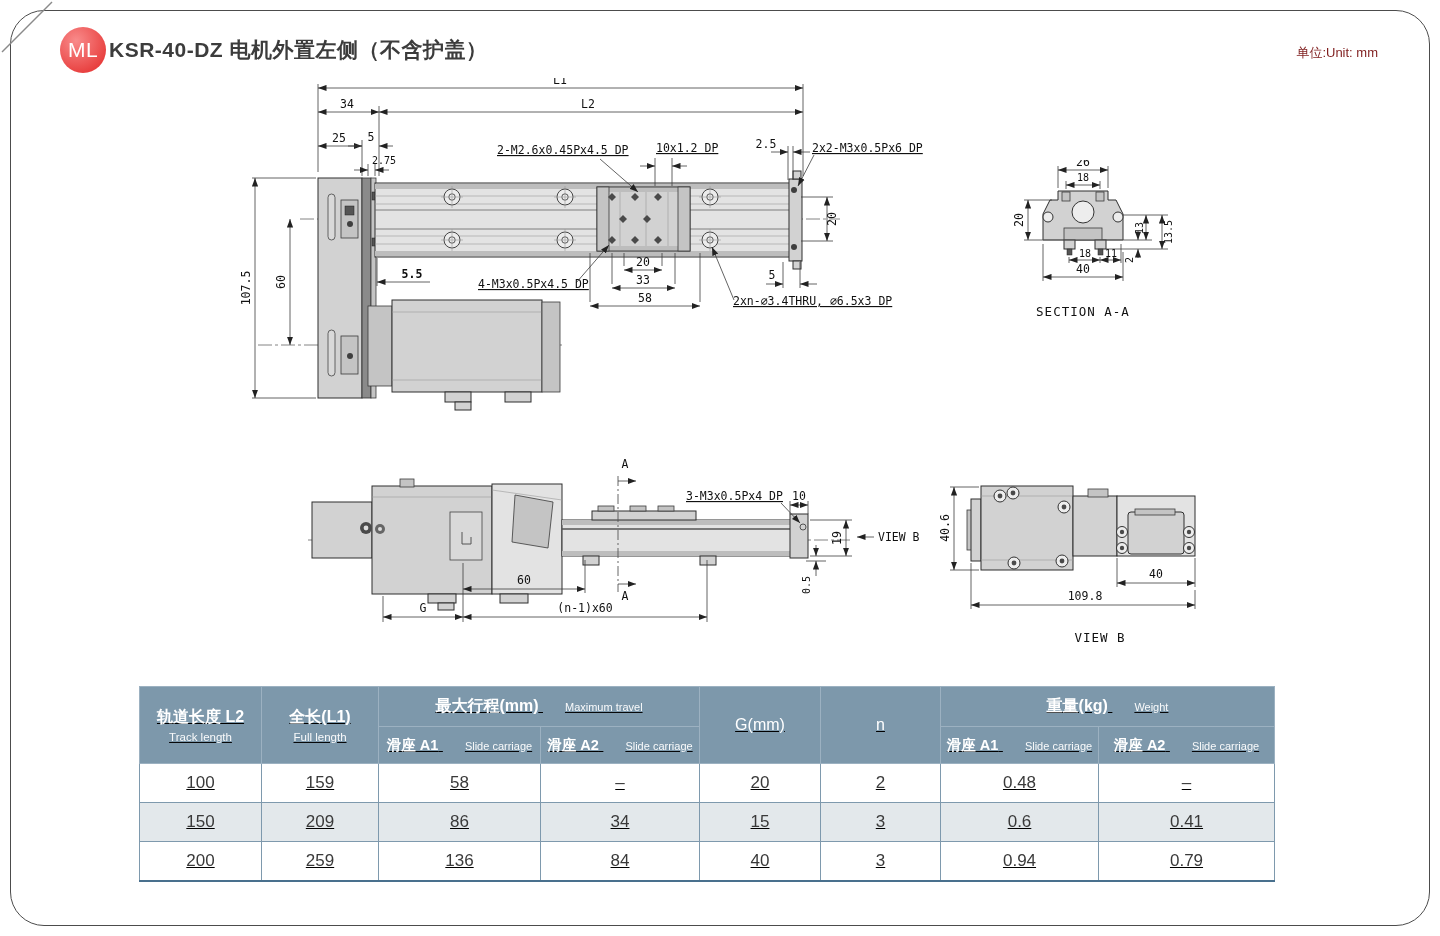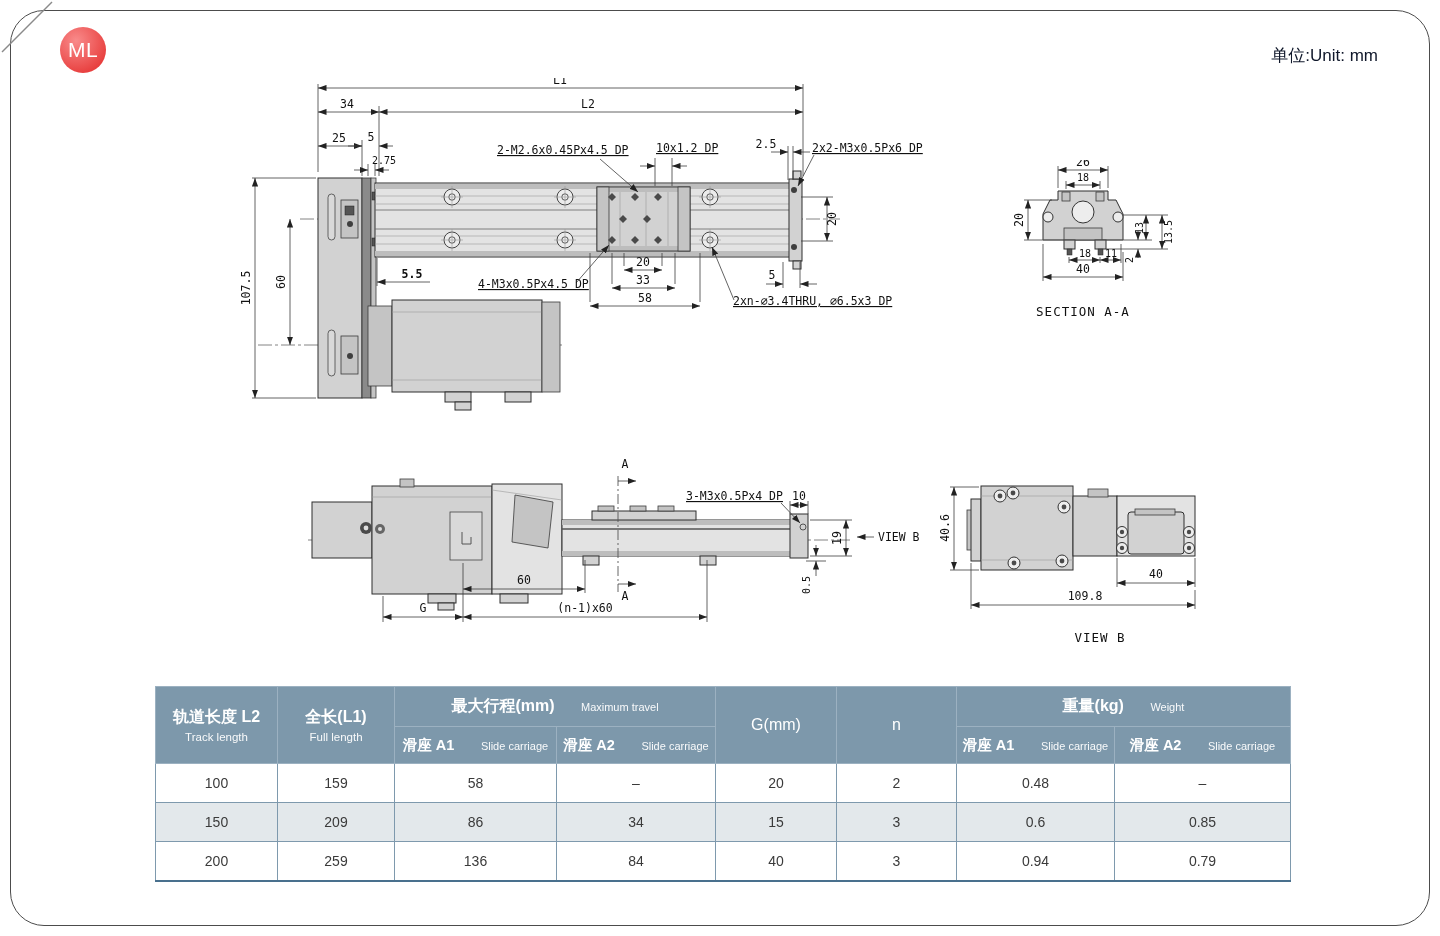--- a/index.html
+++ b/index.html
@@ -15,21 +15,21 @@
   .hdr { position:absolute; left:60px; top:27px; display:flex; align-items:center; gap:3px; }
   .badge {
     width:46px; height:46px; border-radius:50%; color:#fff;
     background:radial-gradient(circle at 35% 30%, #f98b8b, #e8403f 75%);
     display:flex; align-items:center; justify-content:center;
     font-size:21px; font-weight:400; letter-spacing:0.5px;
   }
   .titles { display:flex; align-items:baseline; gap:14px; }
   .t-zh { font-size:21px; font-weight:700; color:#3c3c3c; letter-spacing:0.5px; }
   .t-en { font-size:15px; font-weight:700; color:#3c3c3c; }
-  .unit { position:absolute; right:62px; top:44px; font-size:17px; color:#0f172a; }
+  .unit { position:absolute; right:62px; top:44px; font-size:13px; color:#7f1d1d; }
 
   svg.drawing { position:absolute; }
   .p1 { fill:#e3e3e3; stroke:#2e2e2e; stroke-width:1; }
   .p2 { fill:#d2d2d2; stroke:#2e2e2e; stroke-width:1; }
   .p3 { fill:#c4c4c4; stroke:#3a3a3a; stroke-width:0.8; }
   .pd { fill:#8a8a8a; stroke:#2e2e2e; stroke-width:0.8; }
   .pb { fill:#555; stroke:#222; stroke-width:0.5; }
   .band { fill:#bdbdbd; }
   .thin { stroke:#9a9a9a; stroke-width:0.6; }
   .edge { stroke:#666; stroke-width:0.8; }
@@ -43,33 +43,33 @@
   .dim,.ext,.ldr { stroke:#3c3c3c; stroke-width:0.8; fill:none; }
   .dt { font-family:"DejaVu Sans Mono", monospace; font-size:11.5px; fill:#111; }
   .small { font-size:10px; }
   .b { font-weight:bold; }
   .u { text-decoration:underline; }
   .cap { font-family:"DejaVu Sans Mono", monospace; font-size:12.5px; fill:#111; letter-spacing:1px; }
   .dia { fill:#4a4a4a; }
   .slotp { fill:#d9d9d9; stroke:#444; stroke-width:0.8; }
 
   table.spec {
-    position:absolute; left:155px; top:686px; width:1135px;
-    border-collapse:collapse; table-layout:fixed;
+    position:absolute; left:139px; top:686px; width:1135px;
+    border-collapse:collapse; table-layout:fixed;text-decoration:underline;
   }
   table.spec th {
     background:#7d98ab; color:#fff; font-weight:400;
     border:1px solid #9cb1c1; text-align:center; vertical-align:middle; padding:2px 4px;
   }
   table.spec thead tr:first-child { height:40px; }
   table.spec thead tr:last-child  { height:37px; }
   table.spec tbody tr { height:39px; }
   table.spec td {
     border:1px solid #7e99ad; text-align:center; vertical-align:middle;
-    font-size:14px; color:#3a3a3a; background:#fff;
+    font-size:17px; color:#3a3a3a; background:#fff;
   }
   table.spec tbody tr.alt td { background:#e3e8eb; }
   table.spec tbody tr:last-child td { border-bottom:2.5px solid #49708d; }
   .zh { font-size:16px; font-weight:700; }
   .zhb { font-size:16px; font-weight:700; }
   .en { font-size:11px; font-weight:400; opacity:0.95; }
   .stack .zh { display:block; }
   .stack .en { display:block; margin-top:3px; font-size:11.5px; }
   .inl .en { margin-left:22px; }
   .plain { font-size:16px; }
@@ -79,20 +79,21 @@
 
 <div class="canvas">
   <div class="frame"></div>
   <svg class="corner-tick" width="60" height="60">
     <line x1="2" y1="52" x2="52" y2="2" stroke="#8a8a8a" stroke-width="1.4"></line>
   </svg>
 
   <div class="hdr">
     <div class="badge">ML</div>
     <div class="titles">
+      <span class="t-zh">KSR-40-DZ 电机外置左侧（不含护盖）</span>
     </div>
   </div>
   <div class="unit">单位:Unit: mm</div>
 
   <svg class="drawing" style="left:235px;top:78px;width:690px;height:350px" viewBox="235 78 690 350">
     <defs>
       <marker id="ar1" markerWidth="9" markerHeight="7" refX="8.5" refY="3.5" orient="auto-start-reverse" markerUnits="userSpaceOnUse">
         <path d="M0,0.4 L8.5,3.5 L0,6.6 Z" fill="#222"></path>
       </marker>
     </defs>
@@ -521,21 +522,21 @@
         <td>–</td>
       </tr>
       <tr class="alt">
         <td>150</td>
         <td>209</td>
         <td>86</td>
         <td>34</td>
         <td>15</td>
         <td>3</td>
         <td>0.6</td>
-        <td>0.85</td>
+        <td>0.41</td>
       </tr>
       <tr>
         <td>200</td>
         <td>259</td>
         <td>136</td>
         <td>84</td>
         <td>40</td>
         <td>3</td>
         <td>0.94</td>
         <td>0.79</td>

